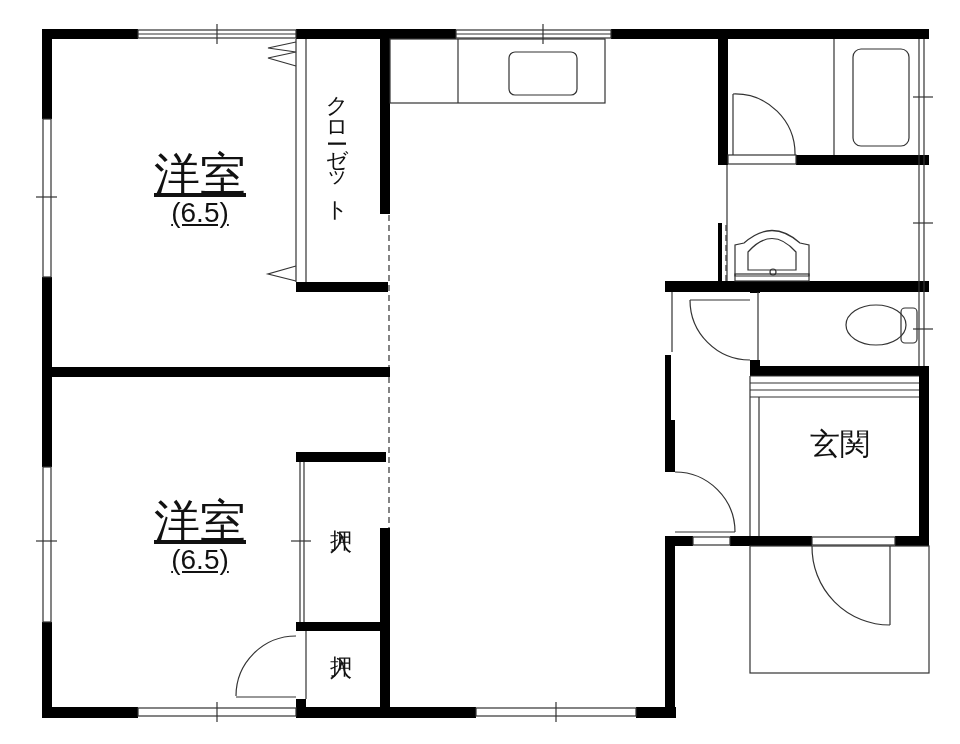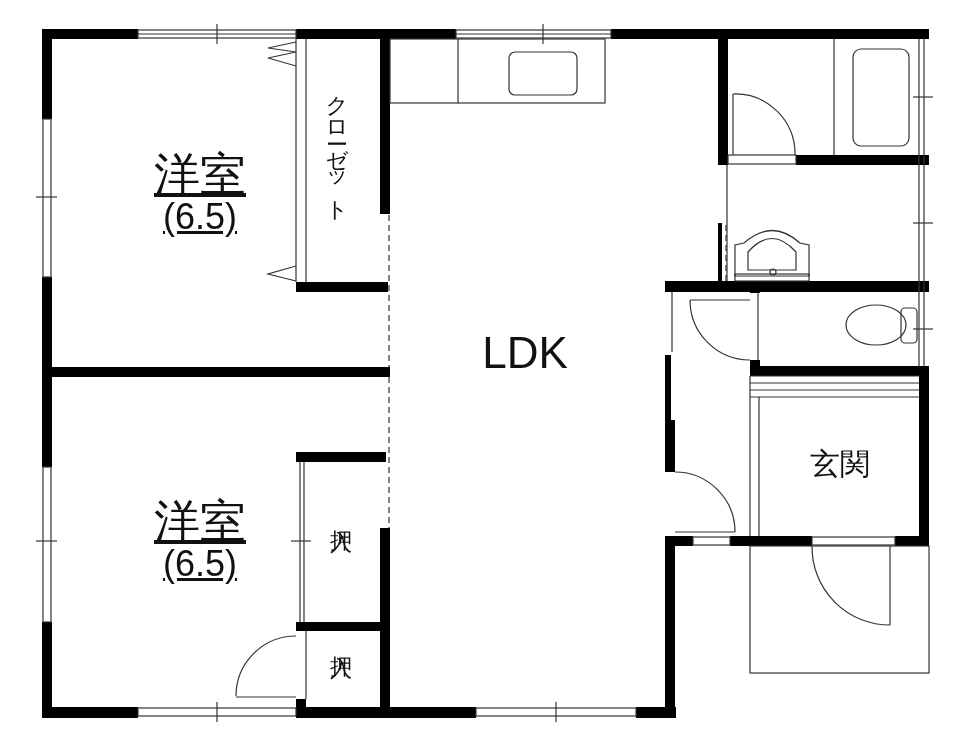--- a/index.html
+++ b/index.html
@@ -1,20 +1,20 @@
 <!DOCTYPE html>
 <html><head>
   <meta charset="utf-8">
   <style>
     html, body { margin: 0; padding: 0; background: #ffffff; }
     body { width: 960px; height: 744px; position: relative; overflow: hidden; font-family: "DejaVu Sans", sans-serif; }
     svg.plan { position: absolute; left: 0; top: 0; }
     .label { position: absolute; color: #111; text-align: center; line-height: 1.05; }
     .room-big { font-size: 46px; text-decoration: underline; }
-    .room-mid { font-size: 36px; }
+    .room-mid { font-size: 28px; }
     .room-ldk { font-size: 44px; font-family: "Liberation Sans", sans-serif; }
     .room-small { font-size: 22px; }
     .vertical { writing-mode: vertical-rl; font-size: 22px; letter-spacing: 1px; }
     .area { display: block; font-family: "Liberation Sans", sans-serif; }
   </style>
 </head>
 <body>
 
 <svg class="plan" width="960" height="744" viewBox="0 0 960 744">
   <g fill="#000">
@@ -144,26 +144,25 @@
 </svg>
 
 <div class="label room-big" style="left:130px;top:150px;width:140px;">
   <span>洋室</span>
   <span class="area room-mid">(6.5)</span>
 </div>
 
 <div class="label vertical" style="left:326px;top:80px;">クローゼット</div>
 
 <div class="label room-ldk" style="left:425px;top:330px;width:200px;">
-  <span>LDK</span>
 </div>
 
 <div class="label room-big" style="left:130px;top:497px;width:140px;">
   <span>洋室</span>
   <span class="area room-mid">(6.5)</span>
 </div>
 
 <div class="label vertical" style="left:330px;top:512px;">押入</div>
 <div class="label vertical" style="left:330px;top:638px;">押入</div>
 
-<div class="label room-small" style="left:790px;top:448px;width:100px;font-size:30px;">
+<div class="label room-small" style="left:790px;top:428px;width:100px;font-size:30px;">
   <span>玄関</span>
 </div>
 
 </body></html>

